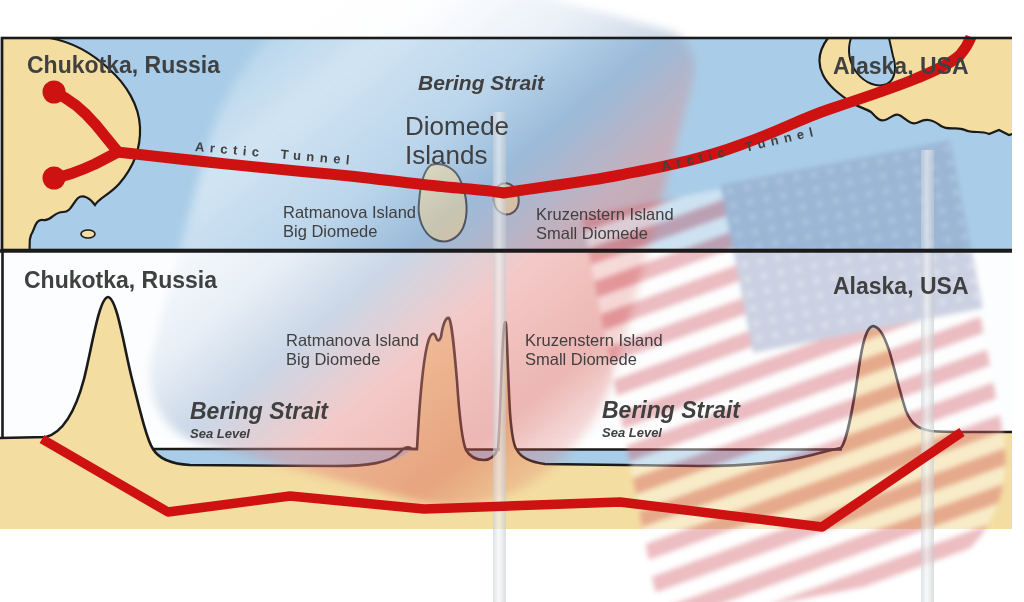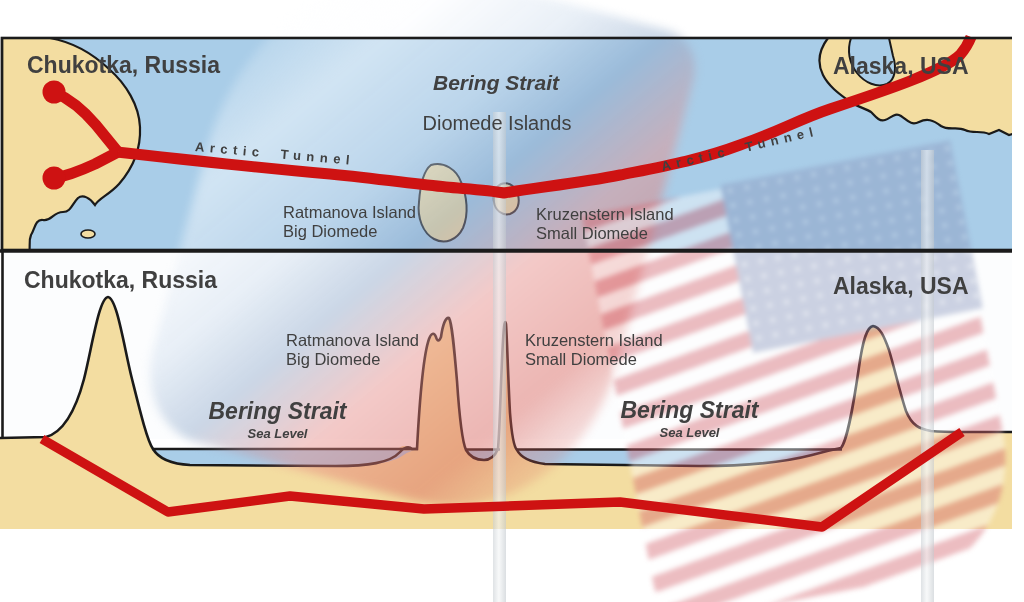--- a/index.html
+++ b/index.html
@@ -11,21 +11,21 @@
   }
   .stage *{pointer-events:none;}
   svg{position:absolute;left:0;top:0;}
   .layer-base{z-index:1;}
   .layer-flags{z-index:2;}
   .layer-lines{z-index:3;}
   .layer-labels{z-index:4;}
   .lbl{position:absolute;white-space:nowrap;line-height:1.12;}
   .lbl.big{font-weight:bold;font-size:23px;}
   .lbl.bi{font-weight:bold;font-style:italic;}
-  .lbl.center{text-align:center;white-space:normal;}
+  .lbl.center{white-space:normal;}
   .two-line div{white-space:nowrap;}
   .island-lbl{font-size:16.5px;line-height:1.15;margin-left:6px;}
   .arctic{
     font-weight:bold;font-size:13px;letter-spacing:5.5px;word-spacing:7px;
     text-align:center;
   }
   .flag{position:absolute;filter:blur(5px);}
   .flag-ru{
     left:252px;top:40px;width:452px;height:520px;
     transform:rotate(15deg);transform-origin:100% 0;
@@ -172,21 +172,21 @@
     <rect x="2" y="38" width="1018" height="212" fill="none" stroke="#1b1b1b" stroke-width="2.6"></rect>
     <line x1="0" y1="251" x2="1024" y2="251" stroke="#1b1b1b" stroke-width="3.6"></line>
     <line x1="2.5" y1="251" x2="2.5" y2="438" stroke="#1b1b1b" stroke-width="2.6"></line>
     <line x1="1019.5" y1="251" x2="1019.5" y2="432" stroke="#1b1b1b" stroke-width="2.6"></line>
   </svg>
 
   <div class="layer-labels" style="position:absolute;left:0;top:0;width:1024px;height:602px;">
 
     <div class="lbl big" style="left:27px;top:53px;">Chukotka, Russia</div>
     <div class="lbl bi center" style="left:418px;top:71px;width:156px;font-size:21px;">Bering Strait</div>
-    <div class="lbl center" style="left:405px;top:112px;width:184px;font-size:20px;">Diomede Islands</div>
+    <div class="lbl center" style="left:405px;top:112px;width:184px;font-size:26px;">Diomede Islands</div>
     <div class="lbl big" style="left:833px;top:54px;">Alaska, USA</div>
 
     <div class="lbl arctic" style="left:185px;top:147px;width:180px;transform:rotate(5deg);">Arctic Tunnel</div>
     <div class="lbl arctic" style="left:640px;top:142px;width:200px;transform:rotate(-13deg);">Arctic Tunnel</div>
 
     <div class="lbl island-lbl two-line" style="left:277px;top:203px;">
       <div>Ratmanova Island</div>
       <div>Big Diomede</div>
     </div>
     <div class="lbl island-lbl two-line" style="left:530px;top:205px;">

